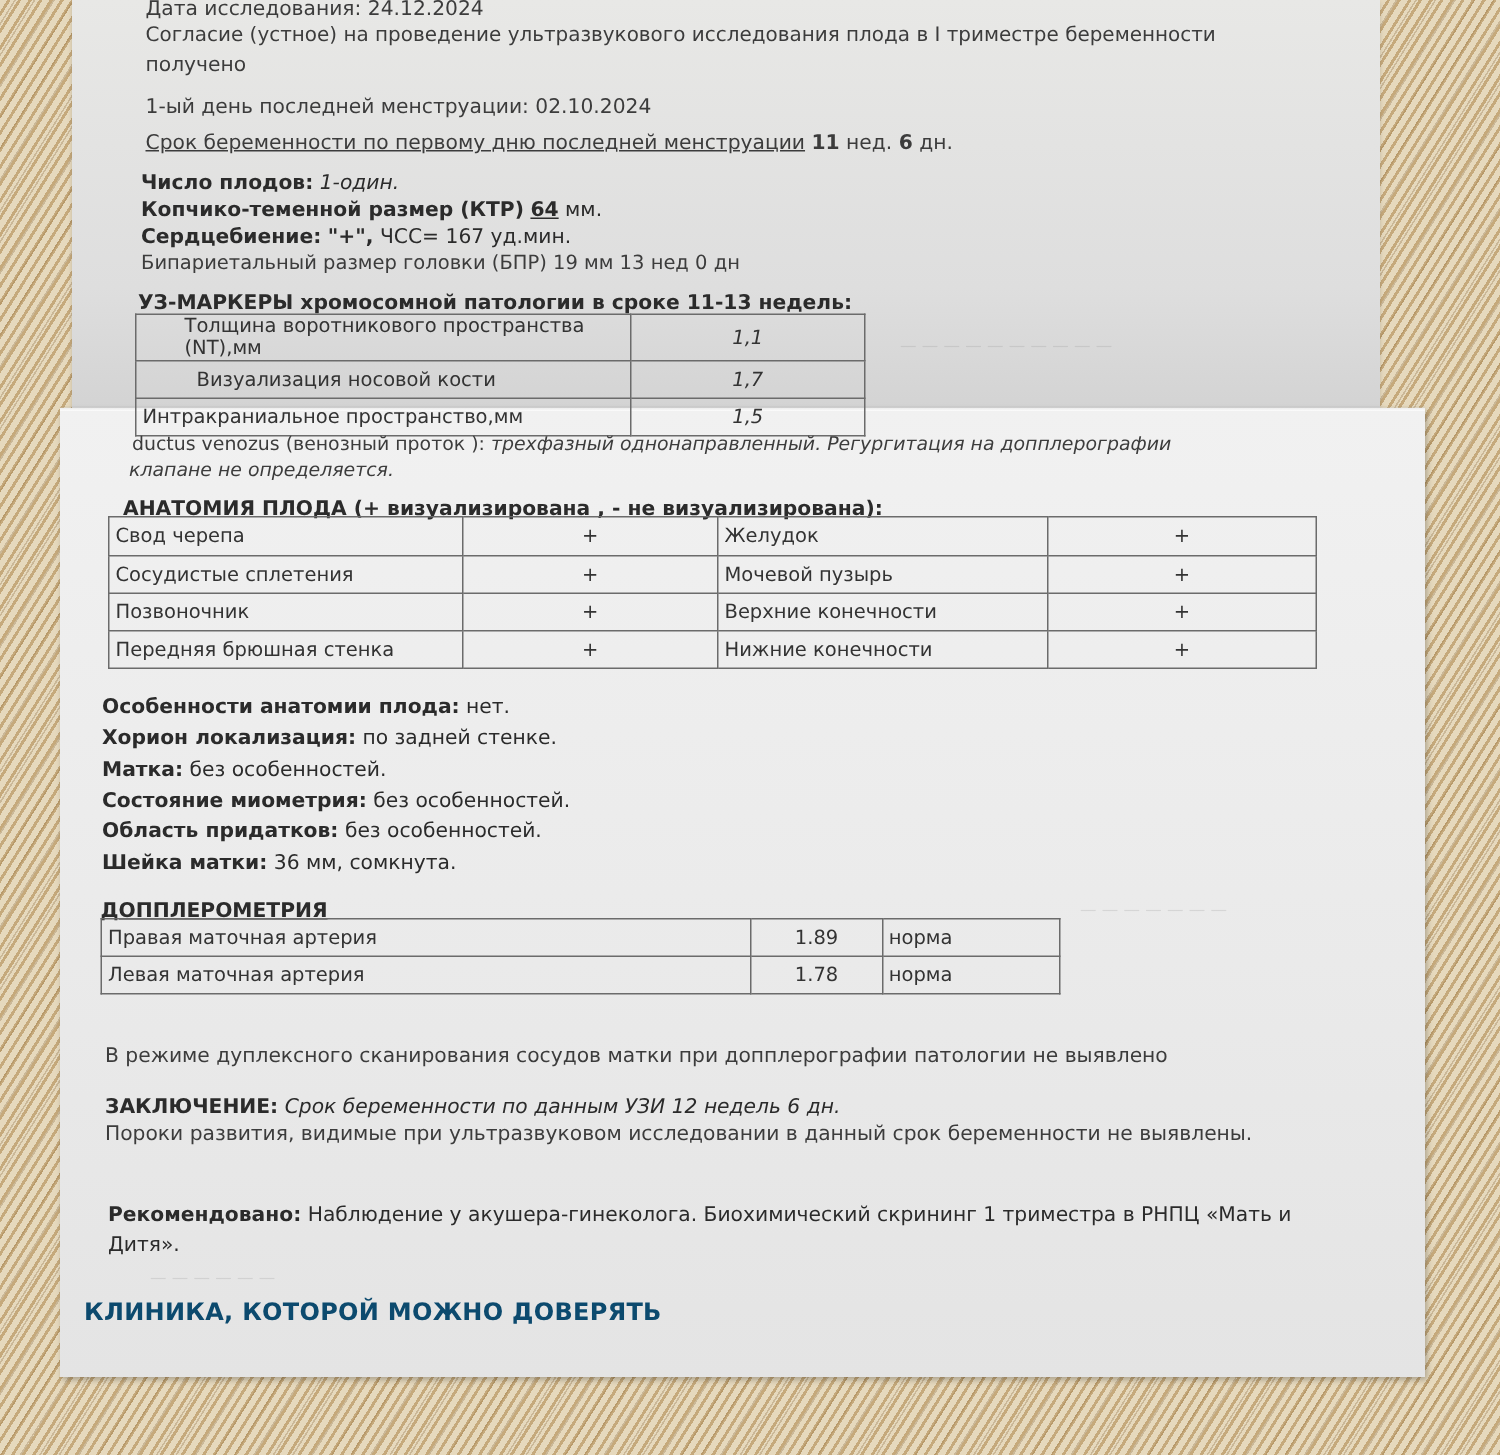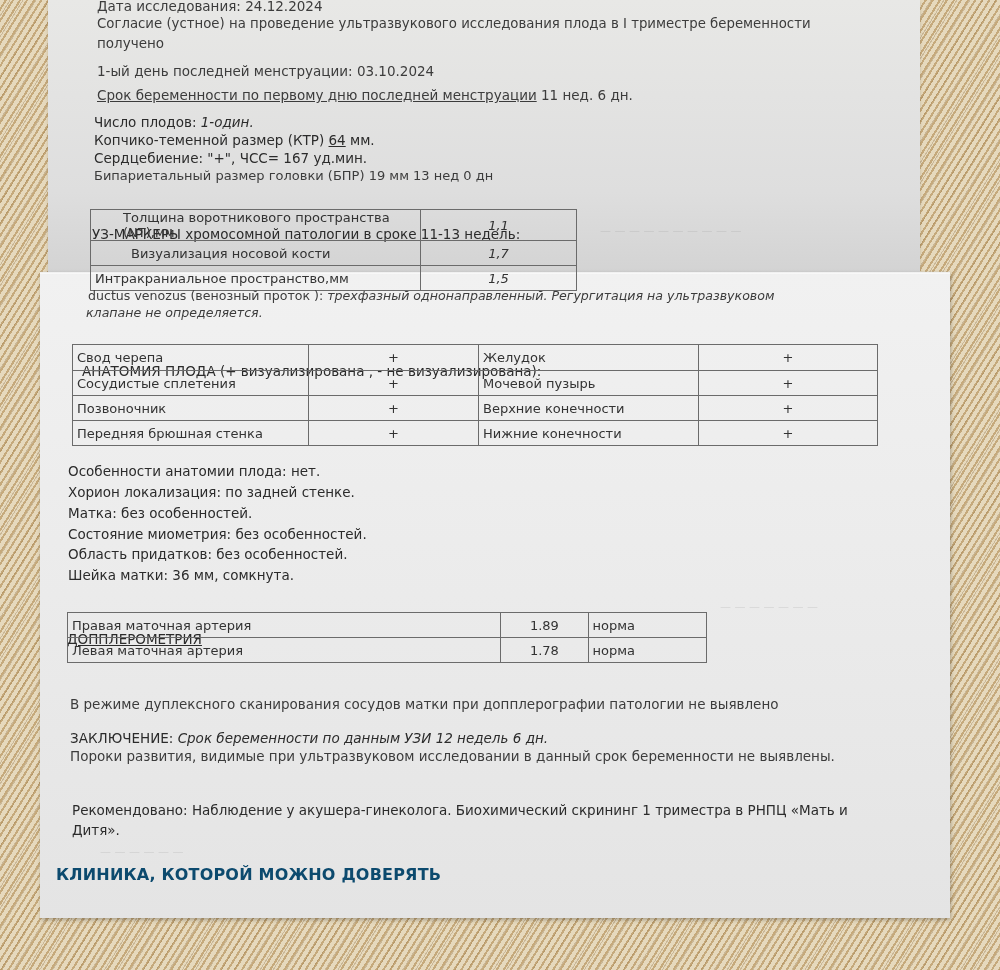--- a/index.html
+++ b/index.html
@@ -23,21 +23,21 @@
       position: absolute;
       left: 40px; top: 272px; width: 910px; height: 646px;
       background: linear-gradient(180deg, #f1f1f1 0%, #ebebeb 50%, #e4e4e4 100%);
       box-shadow: 1px 2px 4px rgba(0,0,0,0.25);
     }
     .fold-line {
       position: absolute; left: 40px; top: 271px; width: 910px; height: 3px;
       background: linear-gradient(180deg, rgba(0,0,0,0.05), rgba(255,255,255,0.8));
     }
     .txt { position: absolute; white-space: nowrap; font-size: 13.5px; line-height: 16px; }
-    .b { font-weight: normal; margin-top: 32px; }
+    .b { font-weight: bold; }
     .i { font-style: italic; }
     .u { text-decoration: underline; }
     .gray { color: #3c3c3c; }
     table.grid { position: absolute; border-collapse: collapse; font-size: 13px; color: #333; }
     table.grid td { border: 1.3px solid #6b6b6b; padding: 0 4px; height: 25px; vertical-align: middle; }
     table.grid td.c { text-align: center; }
     .slogan {
       position: absolute; left: 56px; top: 865px;
       font-family: "DejaVu Sans", sans-serif; font-weight: bold;
       font-size: 16px; letter-spacing: 0.2px;
@@ -57,21 +57,21 @@
 <div class="ghost" style="left:100px; top:845px;">— — — — — —</div>
 
 <div class="txt gray" style="left:97px; top:-2px;">
   <span>Дата исследования:</span>
   <span>24.12.2024</span>
 </div>
 <div class="txt gray" style="left:97px; top:16px; font-size:13.3px;">Согласие (устное) на проведение ультразвукового исследования плода в I триместре беременности</div>
 <div class="txt gray" style="left:97px; top:35px;">получено</div>
 <div class="txt gray" style="left:97px; top:63px;">
   <span>1-ый день последней менструации:</span>
-  <span>03.10.2024</span>
+  <span>02.10.2024</span>
 </div>
 <div class="txt gray" style="left:97px; top:87px;">
   <span class="u">Срок беременности по первому дню последней менструации</span>
   <span class="b">11</span>
   <span>нед.</span>
   <span class="b">6</span>
   <span>дн.</span>
 </div>
 
 <div class="txt" style="left:94px; top:114px;">
@@ -103,21 +103,21 @@
   </tr>
   <tr>
     <td style="height:22px;">Интракраниальное пространство,мм</td>
     <td class="c i">1,5</td>
   </tr>
 </tbody>
   </table>
 
 <div class="txt gray" style="left:88px; top:288px; font-size:12.6px;">
   <span>ductus venozus  (венозный проток ):</span>
-  <span class="i">трехфазный однонаправленный. Регургитация на ультразвуковом</span>
+  <span class="i">трехфазный однонаправленный. Регургитация на допплерографии</span>
 </div>
 <div class="txt gray i" style="left:86px; top:305px; font-size:12.6px;text-align:center;">клапане не определяется.</div>
 
 <div class="txt b" style="left:82px; top:331px;">АНАТОМИЯ ПЛОДА (+ визуализирована , - не визуализирована):</div>
 <table class="grid" style="left:72px; top:344px; width:806px;">
   <tbody>
       <tr>
     <td style="width:236px; height:26px;">Свод черепа</td>
     <td class="c" style="width:170px;">+</td>
     <td style="width:220px;">Желудок</td>

